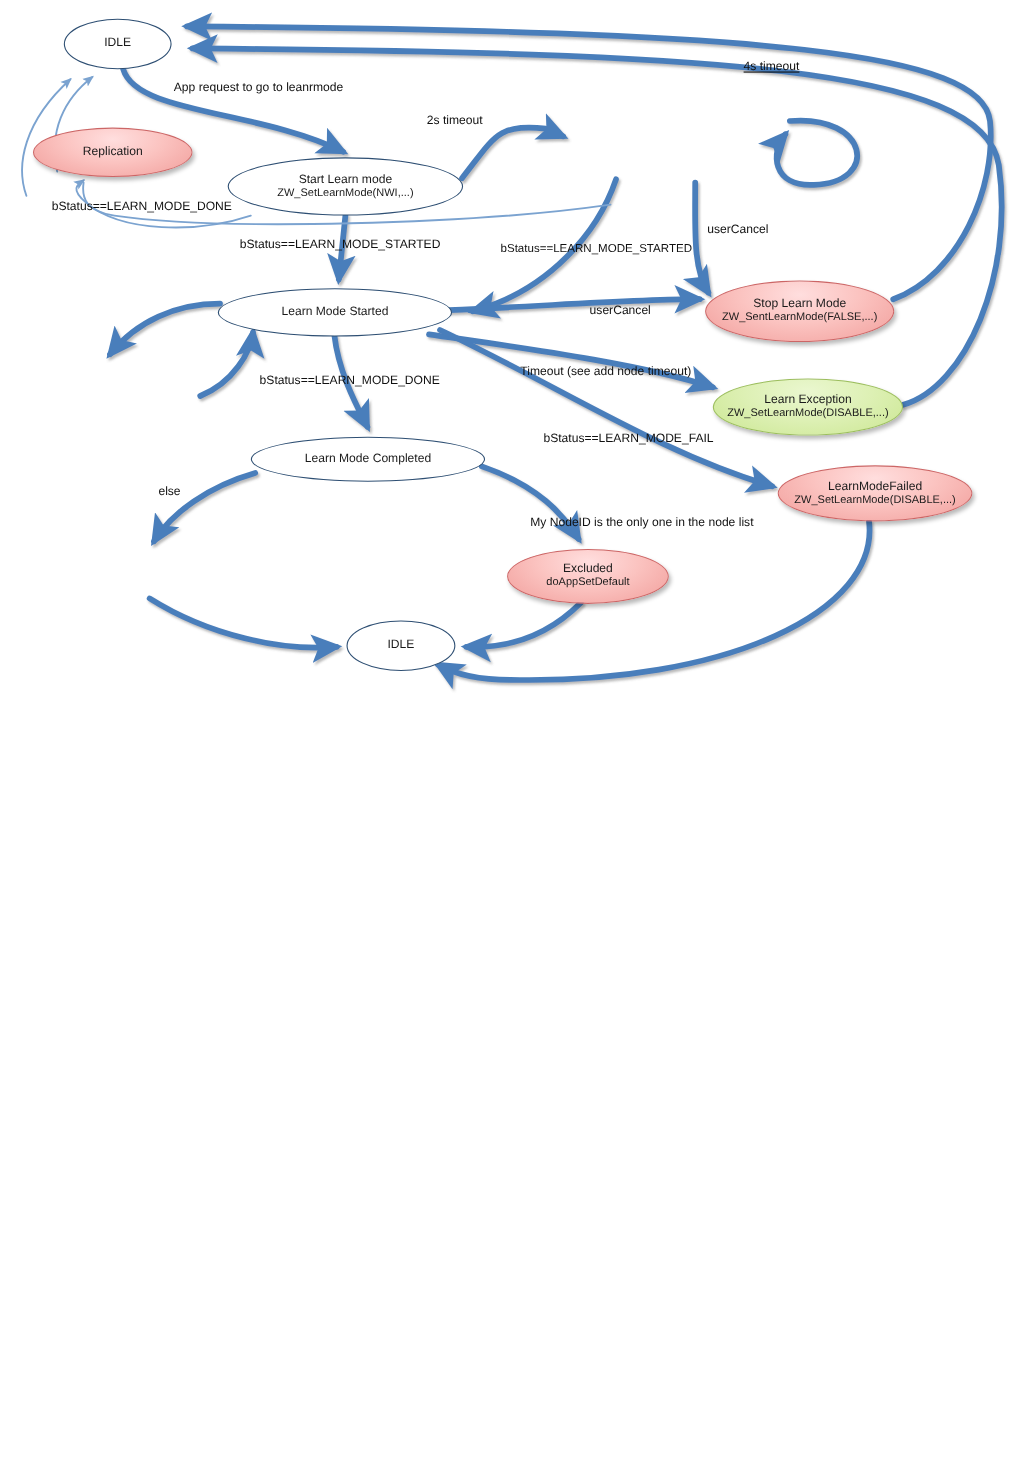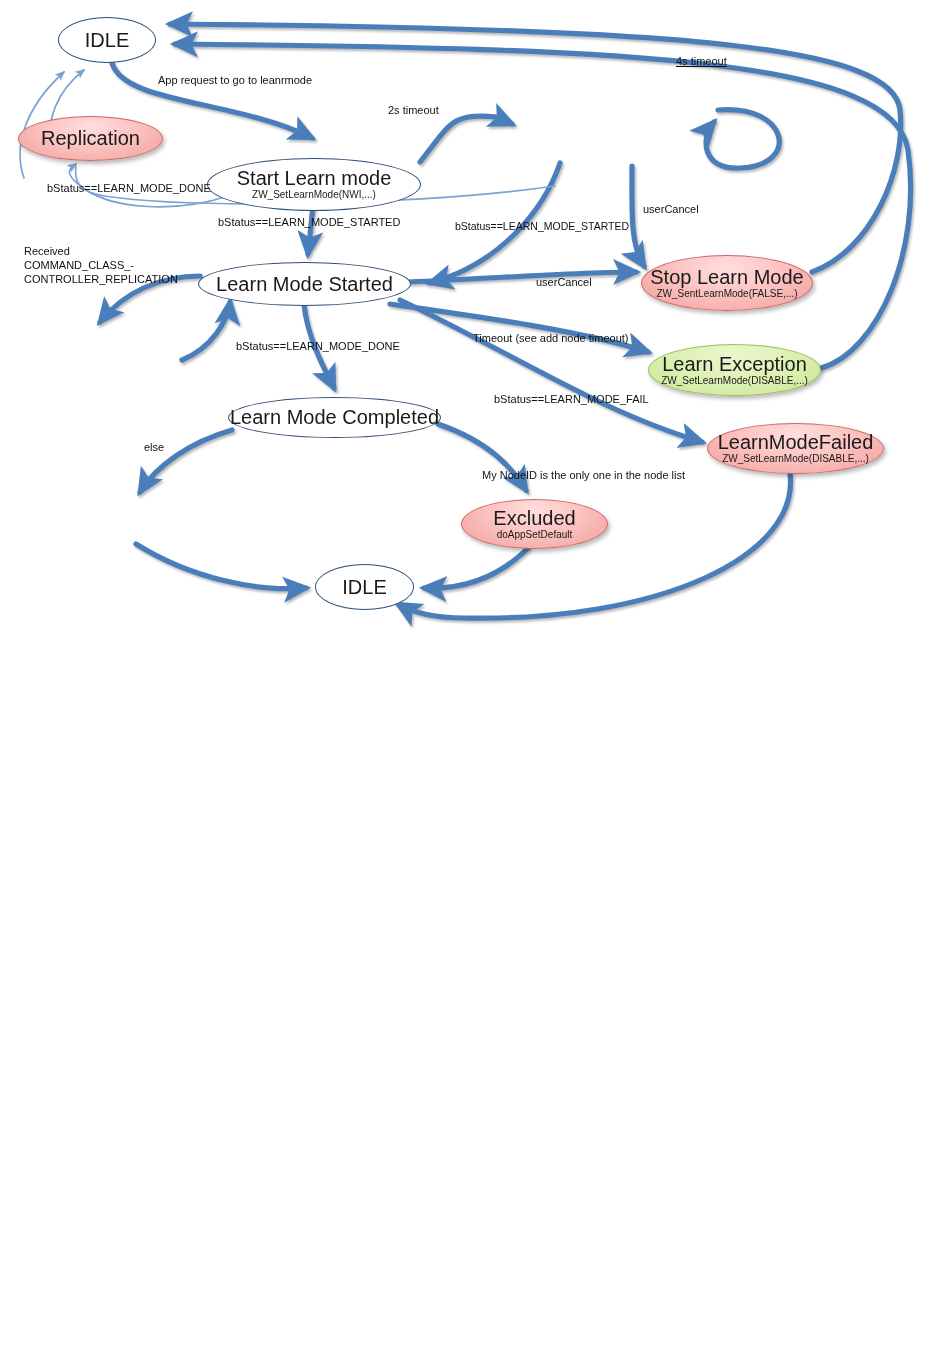--- a/index.html
+++ b/index.html
@@ -2,21 +2,21 @@
 <html><head>
 <meta charset="utf-8">
 <title>Learn Mode State Diagram</title>
 <style>
   html,body{margin:0;padding:0;background:#ffffff;}
   body{font-family:"Liberation Sans", sans-serif;}
   #canvas{position:relative;width:934px;height:1348px;background:#fff;overflow:hidden;}
   svg#edges{position:absolute;left:0;top:0;width:934px;height:1348px;}
   .node{position:absolute;display:flex;flex-direction:column;align-items:center;justify-content:center;
         box-sizing:border-box;text-align:center;line-height:1.05;}
-  .node .t1{font-size:20px;color:#1a1a1a;white-space:nowrap;}
+  .node .t1{font-size:11px;color:#1a1a1a;white-space:nowrap;}
   .node .t2{font-size:10px;color:#1a1a1a;white-space:nowrap;margin-top:1px;}
   .node.plain{border:1.3px solid #2e4f73;border-radius:50%;background:#ffffff;}
   .node.pink{border:1.3px solid #c66;border-radius:50%;
              background:radial-gradient(ellipse at 50% 22%, #ffdede 0%, #fbc3c0 45%, #f19e9b 100%);
              box-shadow:2px 3px 4px rgba(0,0,0,.28);}
   .node.green{border:1.3px solid #9cbe5e;border-radius:50%;
               background:radial-gradient(ellipse at 50% 22%, #eaf7cf 0%, #ddf0b4 48%, #cbe792 100%);
               box-shadow:2px 3px 4px rgba(0,0,0,.28);}
   .elabel{position:absolute;font-size:11px;color:#111;white-space:nowrap;line-height:1.25;}
   .elabel.small{font-size:10.5px;}
@@ -86,25 +86,25 @@
       <path d="M555,186 C430,204 200,210 104,196 C78,192 74,180 76,166"></path>
       <path d="M52,156 C44,120 58,90 84,70" marker-end="url(#ahs)"></path>
       <path d="M24,178 C14,150 22,110 64,72" marker-end="url(#ahs)"></path>
     </g>
   </svg>
 
   <div class="node plain" style="left:58px;top:17px;width:98px;height:46px;">
     <span class="t1">IDLE</span>
   </div>
 
-  <div class="node pink" style="left:18px;top:116px;width:145px;height:45px;">
+  <div class="node pink" style="left:30px;top:116px;width:145px;height:45px;">
     <span class="t1">Replication</span>
   </div>
 
-  <div class="node plain" style="left:207px;top:158px;width:214px;height:53px;">
+  <div class="node plain" style="left:207px;top:143px;width:214px;height:53px;">
     <span class="t1">Start  Learn mode</span>
     <span class="t2">ZW_SetLearnMode(NWI,...)</span>
   </div>
 
 
   <div class="node plain" style="left:198px;top:262px;width:213px;height:44px;">
     <span class="t1">Learn Mode Started</span>
   </div>
 
   <div class="node pink" style="left:641px;top:255px;width:172px;height:56px;">
@@ -138,22 +138,19 @@
   </div>
 
   <div class="elabel" style="left:158px;top:74px;">App request to go to leanrmode</div>
   <div class="elabel" style="left:676px;top:55px;text-decoration:underline;">4s timeout</div>
   <div class="elabel" style="left:378px;top:104px;margin-left:10px;">2s timeout</div>
   <div class="elabel" style="left:47px;top:182px;">bStatus==LEARN_MODE_DONE</div>
   <div class="elabel" style="left:218px;top:216px;">bStatus==LEARN_MODE_STARTED</div>
   <div class="elabel small" style="left:455px;top:220px;">bStatus==LEARN_MODE_STARTED</div>
   <div class="elabel" style="left:643px;top:203px;">userCancel</div>
   <div class="elabel" style="left:536px;top:276px;">userCancel</div>
-  <div class="elabel multi" style="left:24px;top:245px;">Received
-COMMAND_CLASS_-
-CONTROLLER_REPLICATION</div>
   <div class="elabel" style="left:236px;top:340px;">bStatus==LEARN_MODE_DONE</div>
   <div class="elabel" style="left:473px;top:332px;">Timeout (see add node timeout)</div>
   <div class="elabel" style="left:453px;top:393px;margin-left:41px;">bStatus==LEARN_MODE_FAIL</div>
   <div class="elabel" style="left:144px;top:441px;">else</div>
   <div class="elabel" style="left:482px;top:469px;">My NodeID is the only one in the node list</div>
 
 </div>
 
 </body></html>

